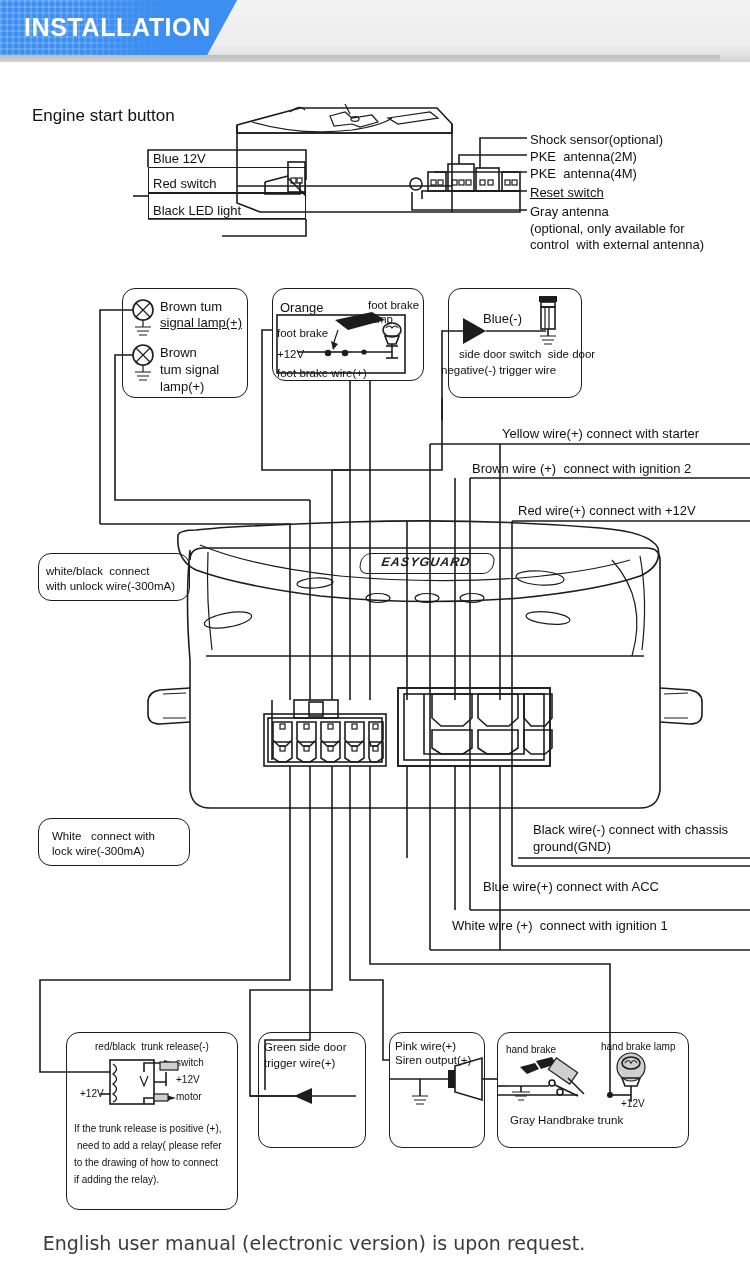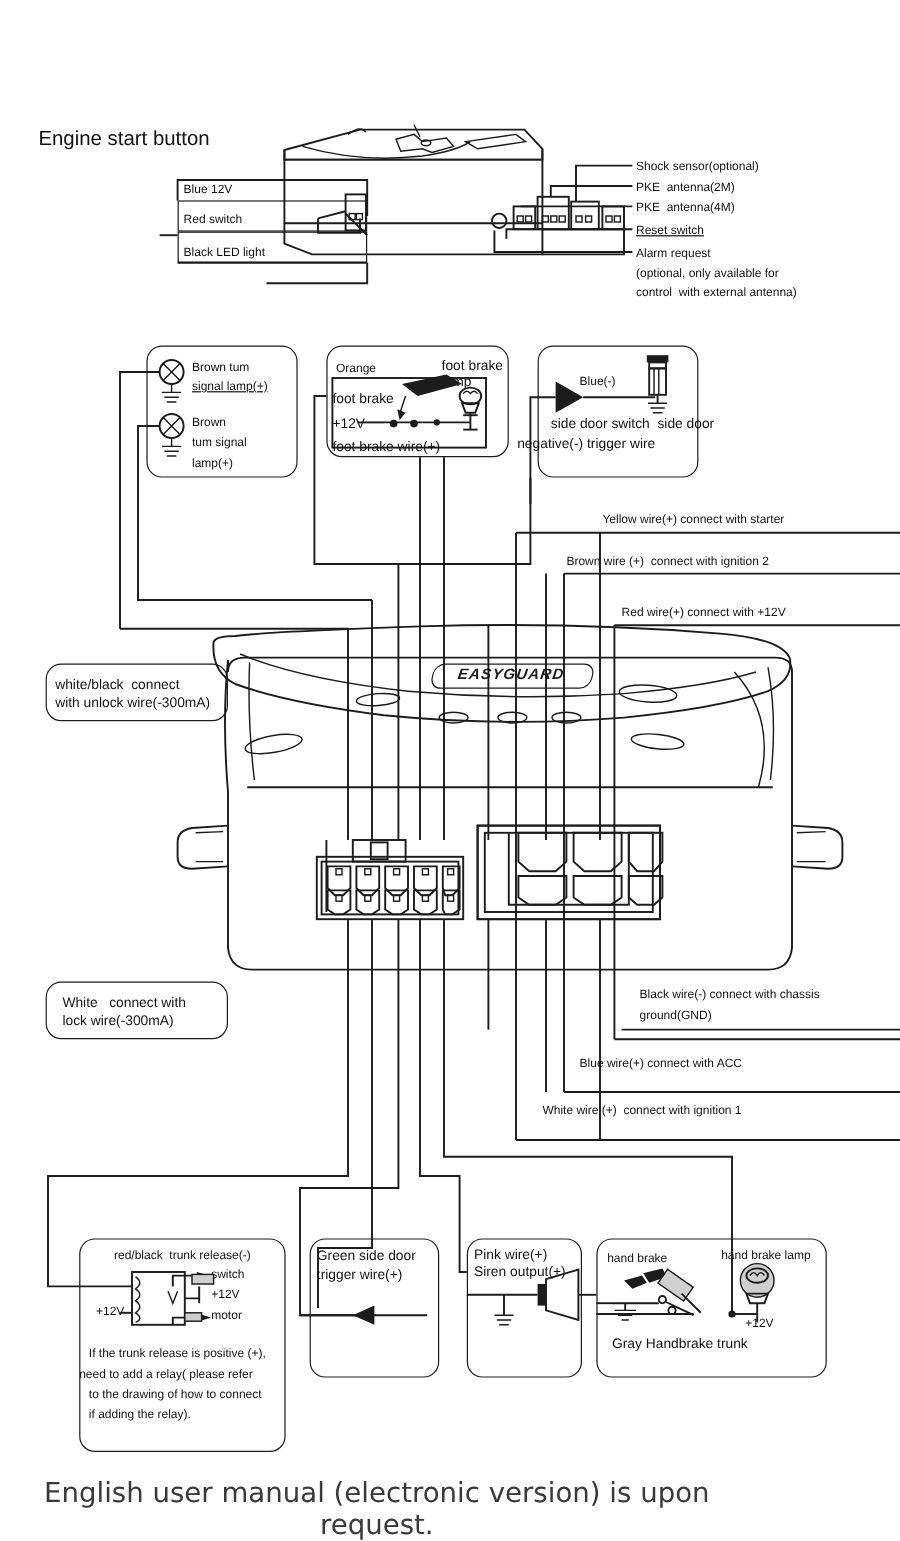--- a/index.html
+++ b/index.html
@@ -42,21 +42,21 @@
     position:absolute;left:24px;top:13px;
     font-size:25px;font-weight:bold;color:#ffffff;letter-spacing:.6px;
     z-index:4;
   }
   .banner-shadow{
     position:absolute;left:0;top:55px;width:720px;height:7px;
     background:linear-gradient(180deg, rgba(0,0,0,.17), rgba(0,0,0,0));
   }
 
   
-  .t{position:absolute;font-size:10px;line-height:15.5px;white-space:pre;color:#111;}
+  .t{position:absolute;font-size:13px;line-height:15.5px;white-space:pre;color:#111;}
   .t.sm{font-size:11.5px;line-height:13.5px;}
   .t.xs{font-size:10px;line-height:12px;}
   .t.lg{font-size:17px;}
 
   
   .box{
     position:absolute;border:1.6px solid #1c1c1c;border-radius:13px;
     background:#fff;box-sizing:border-box;
   }
   .rect{
@@ -85,54 +85,61 @@
   
   svg.layer{position:absolute;left:0;top:0;width:750px;height:1284px;pointer-events:none;}
   svg .s{fill:none;stroke:#1c1c1c;stroke-width:1.6;}
   svg .s2{fill:none;stroke:#1c1c1c;stroke-width:1.2;}
   svg .fillb{fill:#1c1c1c;stroke:none;}
   svg .gray{fill:#cfcfcf;stroke:#1c1c1c;stroke-width:1.2;}
 
   
   .footer{
     position:absolute;left:0;top:1232px;width:628px;text-align:center;
-    font-size:23px;color:#3a3a3a;font-family:"DejaVu Sans",sans-serif;
+    font-size:19px;color:#3a3a3a;font-family:"DejaVu Sans",sans-serif;
   }
 
   .easyguard-badge{
     position:absolute;left:360px;top:553px;width:132px;height:19px;
     border:1.6px solid #1c1c1c;border-radius:9px;
     transform:skewX(-12deg);
   }
   .easyguard-text{
     position:absolute;left:366px;top:555px;width:120px;text-align:center;
     font-size:12.5px;font-weight:bold;font-style:italic;letter-spacing:1px;
     transform:skewX(-8deg);color:#1c1c1c;
   }
 </style>
 </head>
 <body>
 
 <div class="page">
 
+  <div class="banner">
+    <div class="banner-shape"></div>
+    <div class="banner-dots"></div>
+    <div class="banner-fade"></div>
+    <div class="banner-title">INSTALLATION</div>
+    <div class="banner-shadow"></div>
+  </div>
 
   <div class="t lg" style="left:32px;top:108px;">Engine start button</div>
 
 
   <div class="rect" style="left:148px;top:167px;width:158px;height:26px;"></div>
   <div class="rect" style="left:148px;top:193px;width:158px;height:26px;"></div>
   <div class="t" style="left:153px;top:151px;">Blue 12V</div>
   <div class="t" style="left:153px;top:176px;">Red switch</div>
   <div class="t" style="left:153px;top:203px;">Black LED light</div>
 
   <div class="t" style="left:530px;top:132px;">Shock sensor(optional)</div>
   <div class="t" style="left:530px;top:149px;">PKE  antenna(2M)</div>
   <div class="t" style="left:530px;top:166px;">PKE  antenna(4M)</div>
   <div class="t" style="left:530px;top:185px;text-decoration:underline;">Reset switch</div>
-  <div class="t" style="left:530px;top:204px;">Alarm request</div>
+  <div class="t" style="left:530px;top:204px;">Gray antenna</div>
   <div class="t" style="left:530px;top:221px;">(optional, only available for</div>
   <div class="t" style="left:530px;top:237px;">control  with external antenna)</div>
 
   <div class="box" style="left:122px;top:288px;width:126px;height:110px;"></div>
   <div class="t" style="left:160px;top:299px;">Brown tum</div>
   <div class="t" style="left:160px;top:315px;text-decoration:underline;">signal lamp(+)</div>
   <div class="t" style="left:160px;top:345px;">Brown</div>
   <div class="t" style="left:160px;top:362px;">tum signal</div>
   <div class="t" style="left:160px;top:379px;">lamp(+)</div>
 
@@ -140,21 +147,21 @@
   <div class="t" style="left:280px;top:300px;">Orange</div>
   <div class="t sm" style="left:277px;top:327px;">foot brake</div>
   <div class="t sm" style="left:277px;top:348px;">+12V</div>
   <div class="t sm" style="left:277px;top:367px;">foot brake wire(+)</div>
   <div class="t sm" style="left:368px;top:299px;">foot brake</div>
   <div class="t sm" style="left:368px;top:313px;">lamp</div>
 
   <div class="box" style="left:448px;top:288px;width:134px;height:110px;"></div>
   <div class="t" style="left:483px;top:311px;">Blue(-)</div>
   <div class="t sm" style="left:428px;top:348px;margin-left:31px;">side door switch  side door</div>
-  <div class="t sm" style="left:431px;top:364px;">negative(-) trigger wire</div>
+  <div class="t sm" style="left:441px;top:364px;">negative(-) trigger wire</div>
 
   <div class="t" style="left:502px;top:426px;">Yellow wire(+) connect with starter</div>
   <div class="t" style="left:472px;top:461px;">Brown wire (+)  connect with ignition 2</div>
   <div class="t" style="left:518px;top:503px;">Red wire(+) connect with +12V</div>
   <div class="t" style="left:533px;top:822px;">Black wire(-) connect with chassis</div>
   <div class="t" style="left:533px;top:839px;">ground(GND)</div>
   <div class="t" style="left:483px;top:879px;">Blue wire(+) connect with ACC</div>
   <div class="t" style="left:452px;top:918px;">White wire (+)  connect with ignition 1</div>
 
   <div class="box" style="left:38px;top:553px;width:152px;height:48px;"></div>
@@ -168,21 +175,21 @@
   <div class="easyguard-badge"></div>
   <div class="easyguard-text">EASYGUARD</div>
 
   <div class="box" style="left:66px;top:1032px;width:172px;height:178px;"></div>
   <div class="t xs" style="left:95px;top:1041px;">red/black  trunk release(-)</div>
   <div class="t xs" style="left:176px;top:1057px;">switch</div>
   <div class="t xs" style="left:176px;top:1074px;">+12V</div>
   <div class="t xs" style="left:176px;top:1091px;">motor</div>
   <div class="t xs" style="left:80px;top:1088px;">+12V</div>
   <div class="t xs" style="left:74px;top:1123px;">If the trunk release is positive (+),</div>
-  <div class="t xs" style="left:66px;top:1140px;">need to add a relay( please refer</div>
+  <div class="t xs" style="left:77px;top:1140px;">need to add a relay( please refer</div>
   <div class="t xs" style="left:74px;top:1157px;">to the drawing of how to connect</div>
   <div class="t xs" style="left:74px;top:1174px;">if adding the relay).</div>
 
   <div class="box" style="left:258px;top:1032px;width:108px;height:116px;"></div>
   <div class="t sm" style="left:264px;top:1041px;">Green side door</div>
   <div class="t sm" style="left:264px;top:1057px;">trigger wire(+)</div>
 
   <div class="box" style="left:389px;top:1032px;width:96px;height:116px;"></div>
   <div class="t sm" style="left:395px;top:1040px;">Pink wire(+)</div>
   <div class="t sm" style="left:395px;top:1054px;">Siren output(+)</div>

